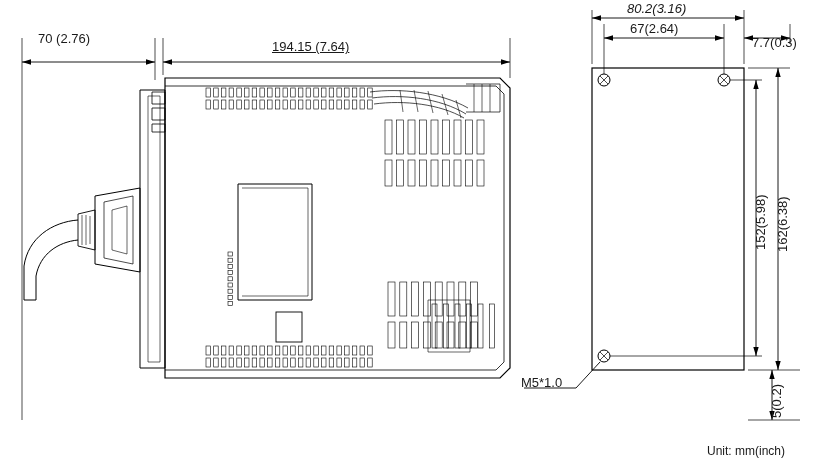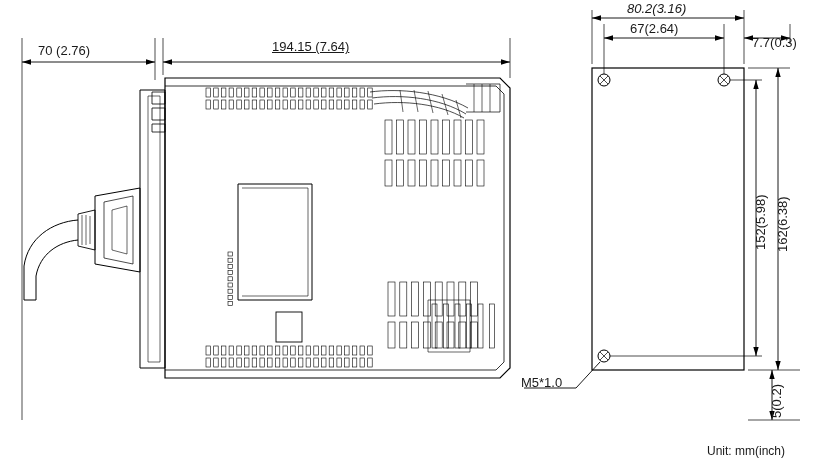--- a/index.html
+++ b/index.html
@@ -287,21 +287,21 @@
       <line x1="756" y1="80" x2="756" y2="356" marker-start="url(#arrR)" marker-end="url(#arrL)"></line>
 
       <line x1="778" y1="68" x2="778" y2="370" marker-start="url(#arrR)" marker-end="url(#arrL)"></line>
 
       <line x1="772" y1="370" x2="772" y2="420" marker-start="url(#arrR)" marker-end="url(#arrL)"></line>
 
       <path d="M524,388 L576,388 L600,362" stroke-width="0.9"></path>
     </g>
   </svg>
 
-  <div class="lbl" style="left:38px; top:44px;">70 (2.76)</div>
+  <div class="lbl" style="left:38px; top:32px;">70 (2.76)</div>
 
   <div class="lbl" style="left:272px; top:40px;text-decoration:underline;">194.15 (7.64)</div>
 
   <div class="lbl" style="left:627px; top:2px;font-style:italic;">80.2(3.16)</div>
 
   <div class="lbl" style="left:630px; top:22px;">67(2.64)</div>
 
   <div class="lbl" style="left:752px; top:36px;">7.7(0.3)</div>
 
   <div class="vlbl" style="left:754px; top:250px;">152(5.98)</div>

